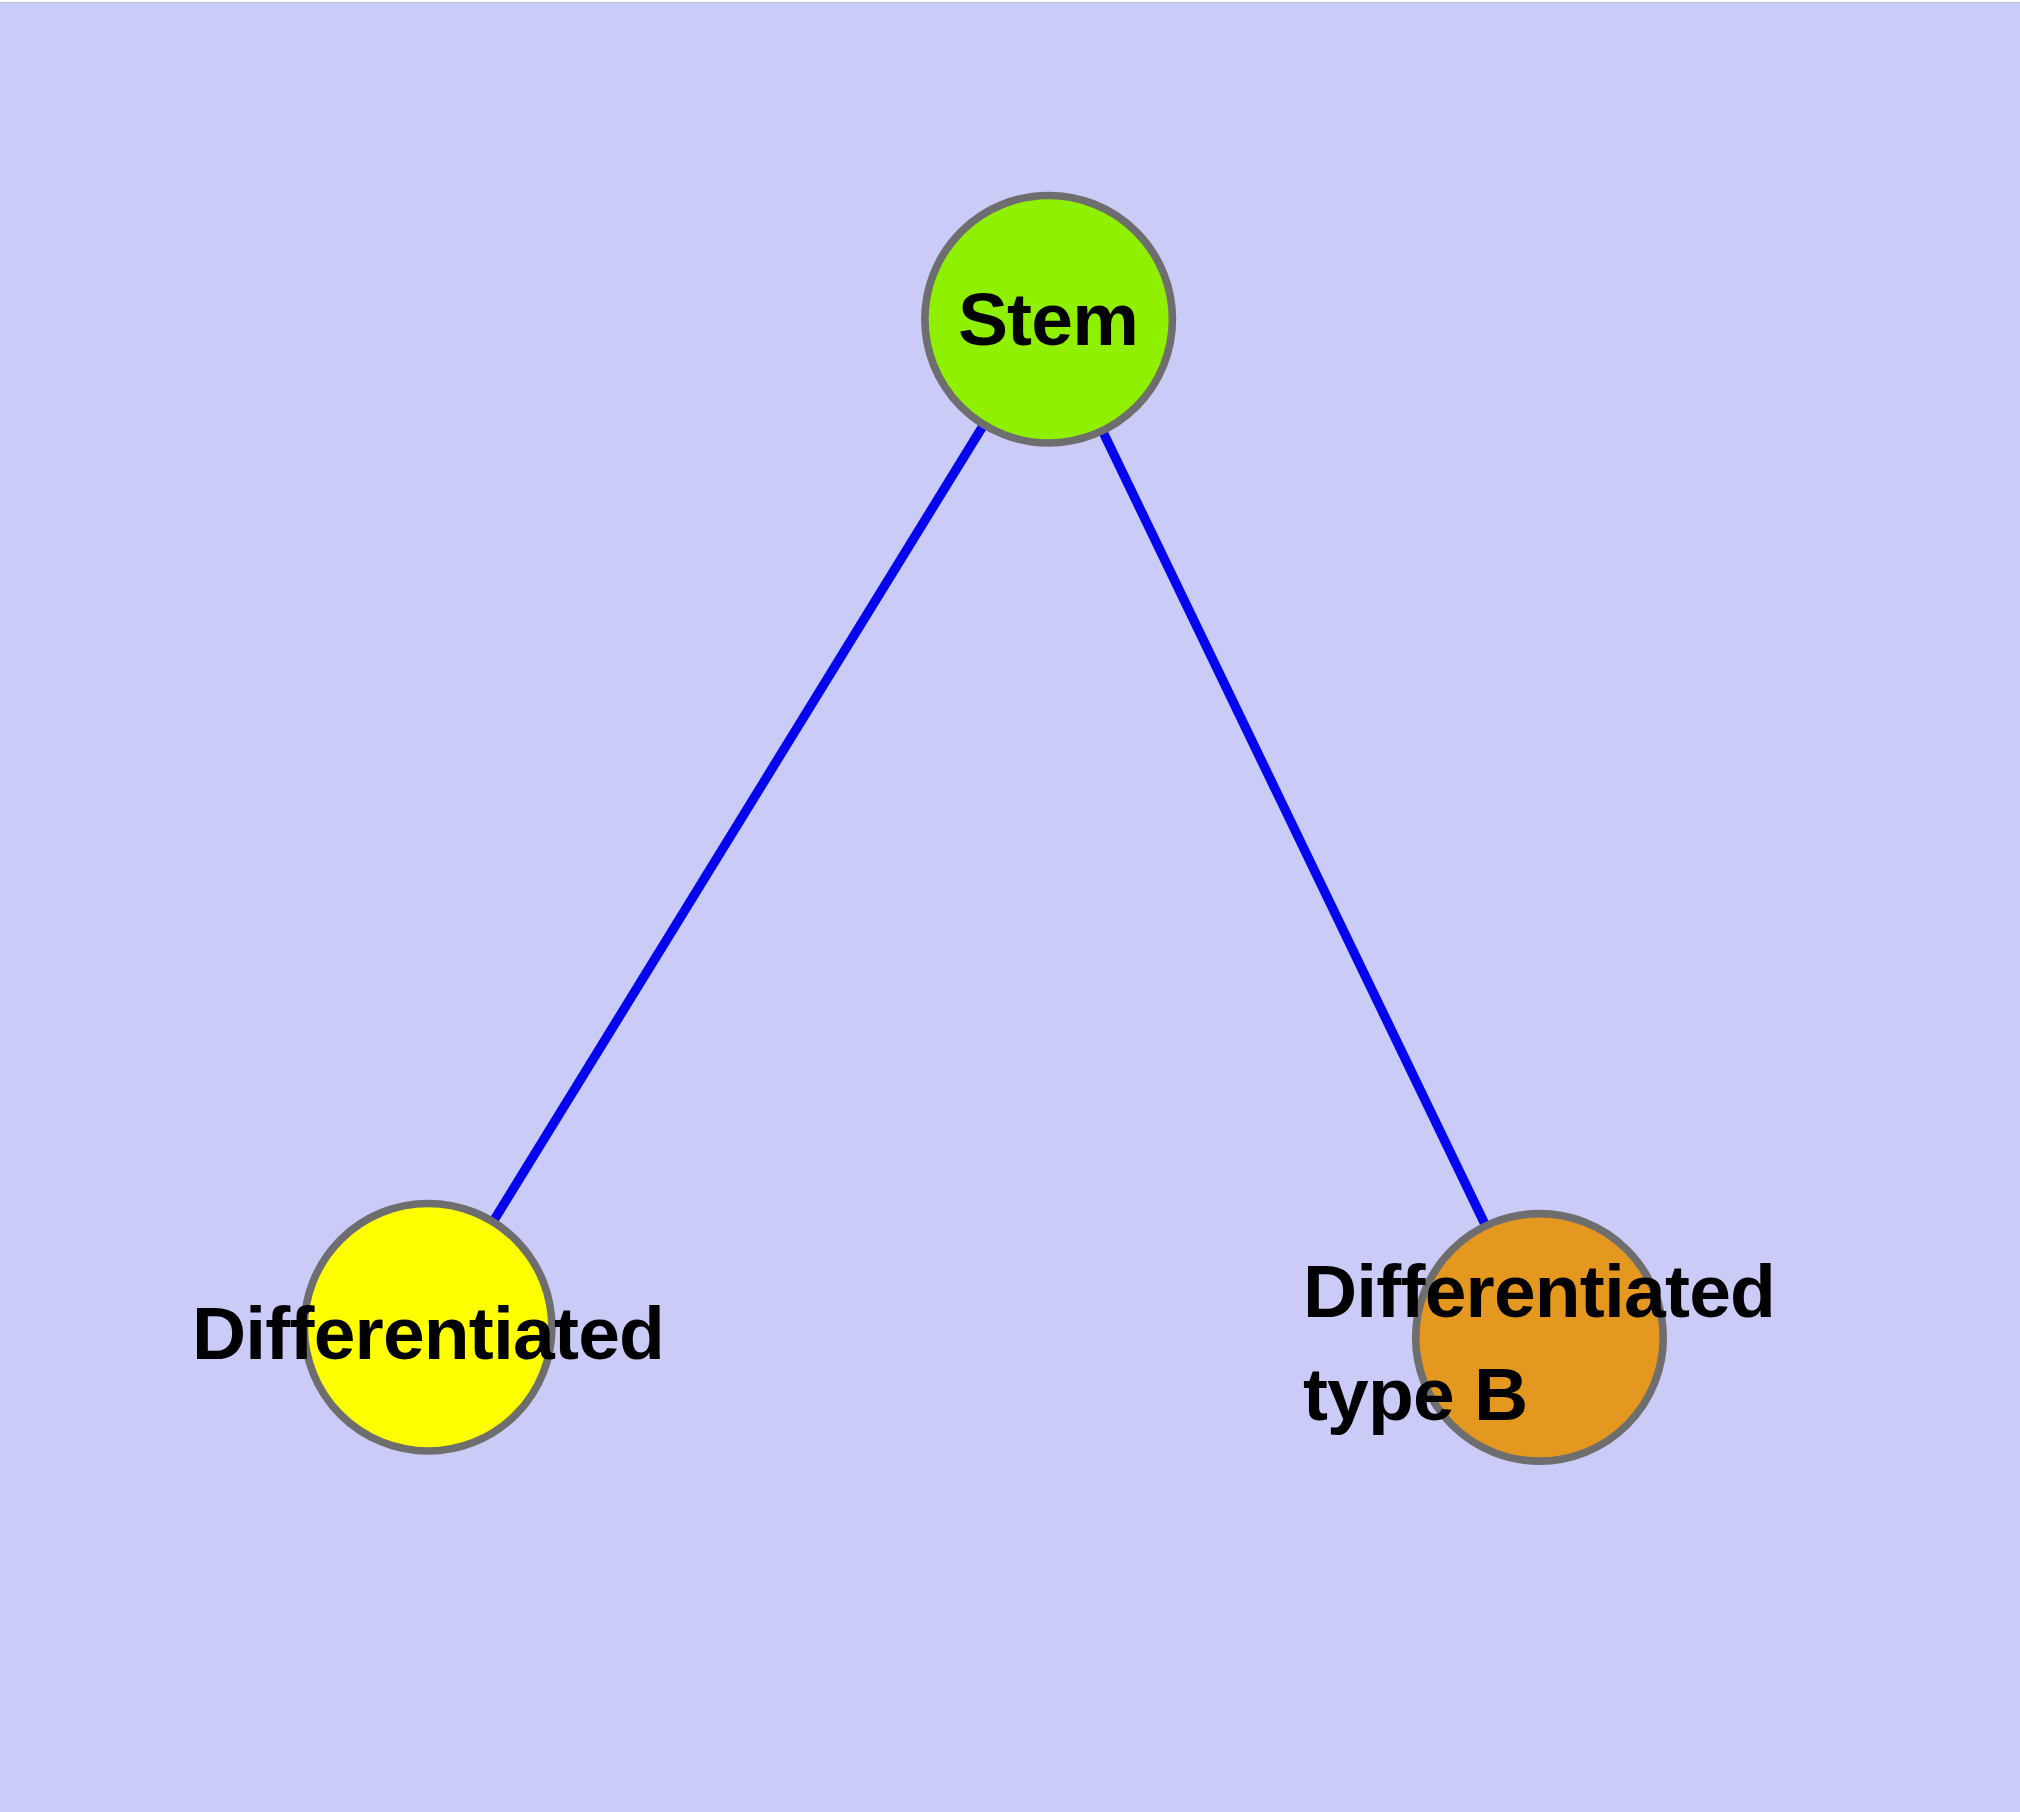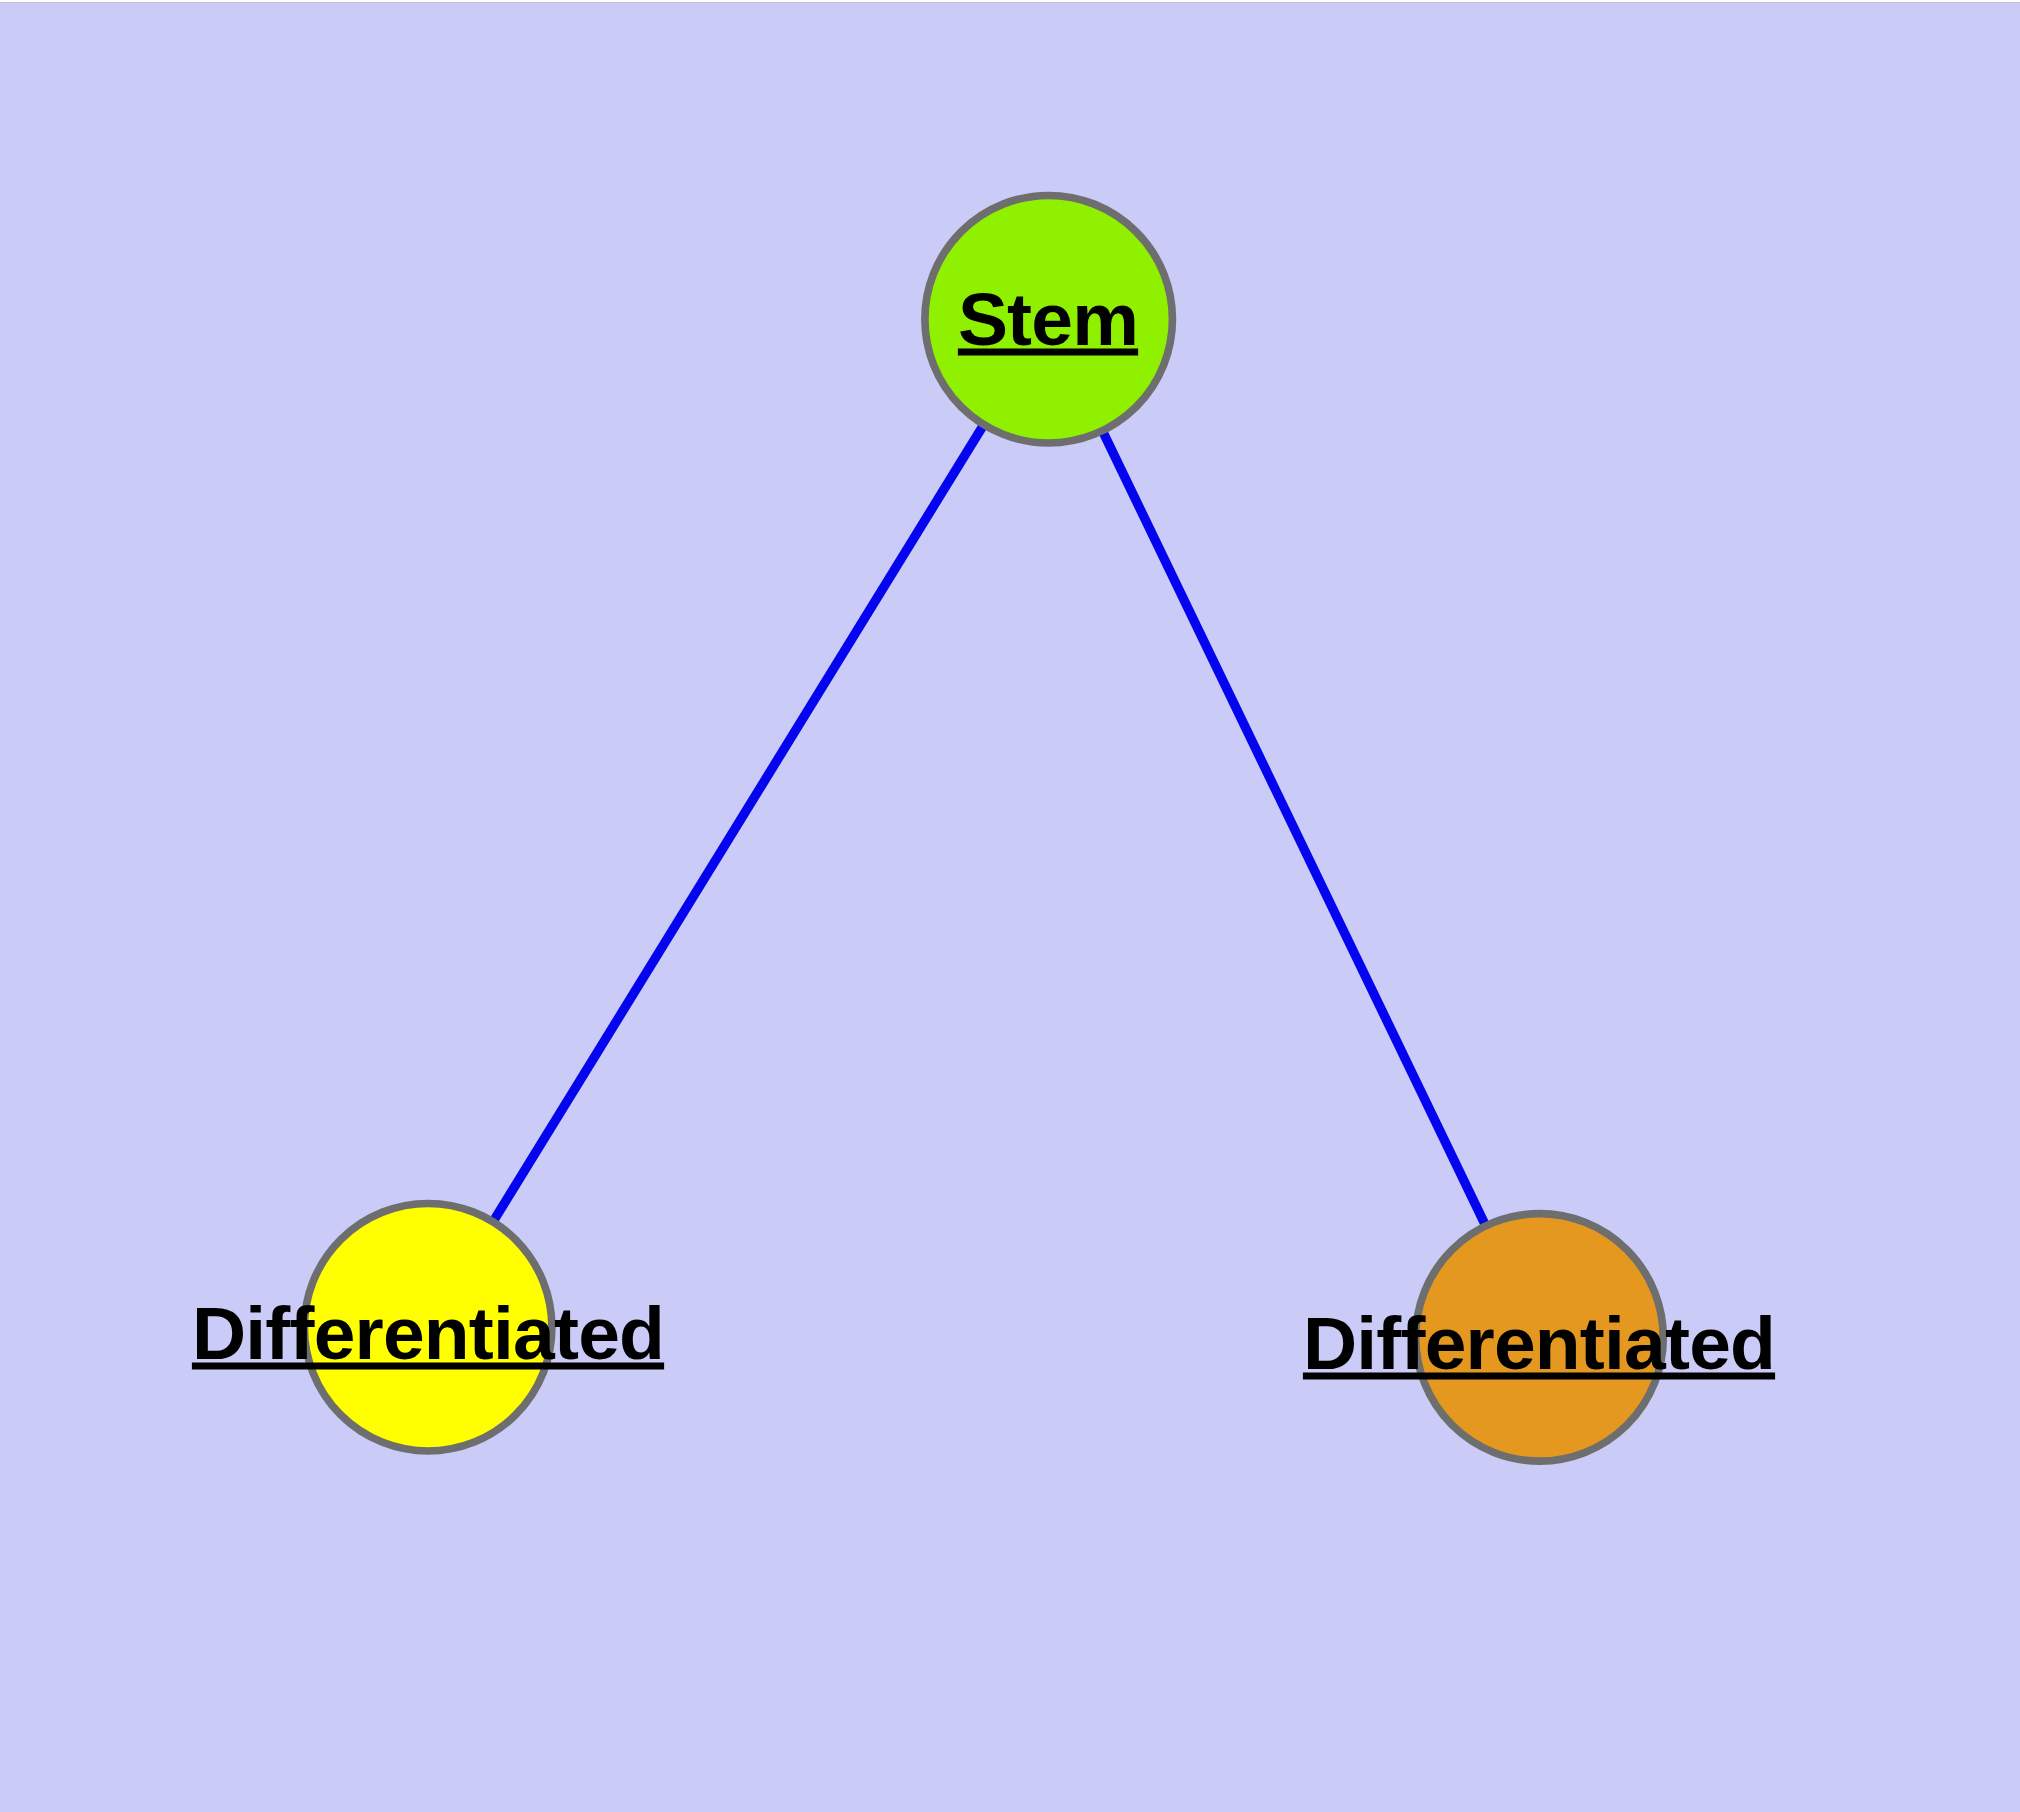--- a/index.html
+++ b/index.html
@@ -41,21 +41,20 @@
     position: absolute;
     transform: translate(-50%, -50%);
     text-align: left;
     color: #000000;
     font-weight: bold;
     font-size: 75px;
     line-height: 103px;
     letter-spacing: -0.8px;
     white-space: nowrap;
     z-index: 2;
-    text-decoration: underline;
   }
   .node-label .line { display: block; }
 </style>
 </head>
 <body>
 
 <div class="stage">
   <div class="top-strip"></div>
 
   <div class="plot-area">
@@ -71,16 +70,17 @@
     <div class="node-label" style="left: 1048px; top: 316px;">
       <span class="line">Stem</span>
     </div>
 
     <div class="node-label" style="left: 428px; top: 1330px;">
       <span class="line">Differentiated</span>
     </div>
 
     <div class="node-label" style="left: 1539px; top: 1340px;">
       <span class="line">Differentiated</span>
+      <span class="line">type B</span>
     </div>
   </div>
 </div>
 
 
 </body></html>

